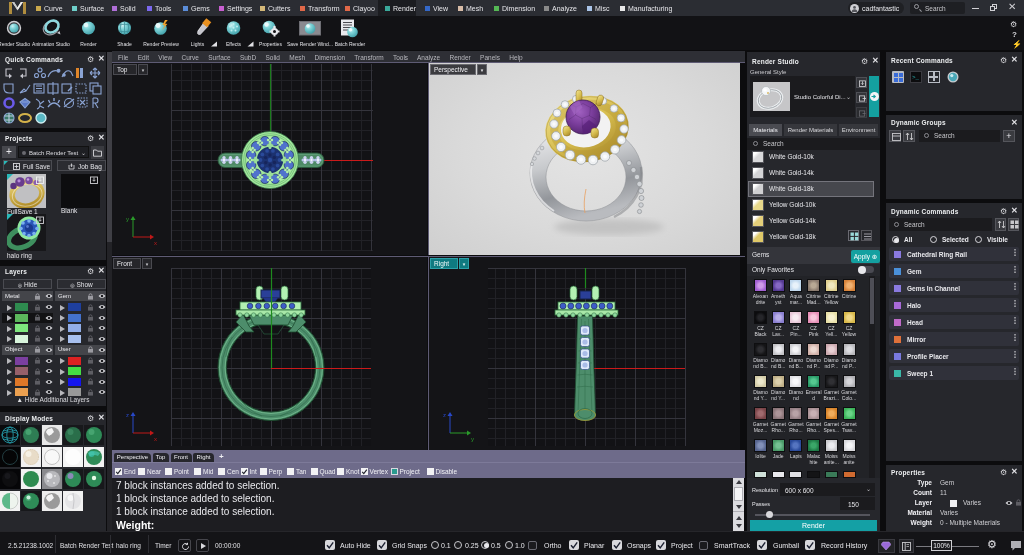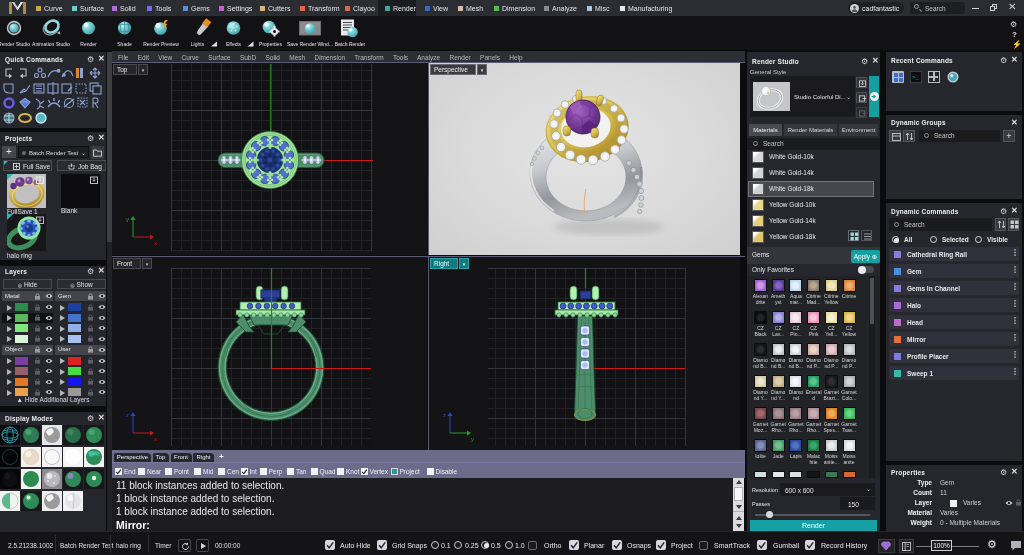--- a/index.html
+++ b/index.html
@@ -1378,24 +1378,24 @@
       </svg>
       <div class="a" style="left:257.5px;top:4.5px;font-size:6.5px;color:#f2f2f6;">Vertex</div>
       <div class="a" style="left:278.5px;top:4.5px;width:7px;height:7px;background:#2a9a8f;border:1px solid #d8d8e0;"></div>
       <div class="a" style="left:287.5px;top:4.5px;font-size:6.5px;color:#f2f2f6;">Project</div>
       <div class="a" style="left:314.5px;top:4.5px;width:7px;height:7px;background:#f2f2f4;"></div>
       <div class="a" style="left:323.5px;top:4.5px;font-size:6.5px;color:#f2f2f6;">Disable</div>
     </div>
 </div>
 
 <div class="a" id="cmdarea" style="left:112px;top:478px;width:621px;height:53px;background:#1d1d21;">
-  <div class="a" style="left:4px;top:2px;font-size:10px;color:#e8e8ec;">11 block instances added to selection.</div>
+  <div class="a" style="left:4px;top:2px;font-size:10px;color:#e8e8ec;">7 block instances added to selection.</div>
   <div class="a" style="left:4px;top:15px;font-size:10px;color:#e8e8ec;">1 block instance added to selection.</div>
   <div class="a" style="left:4px;top:28px;font-size:10px;color:#e8e8ec;">1 block instance added to selection.</div>
-  <div class="a" style="left:4px;top:41px;font-size:10.5px;color:#ffffff;font-weight:bold;">Mirror:</div>
+  <div class="a" style="left:4px;top:41px;font-size:10.5px;color:#ffffff;font-weight:bold;">Weight:</div>
 </div>
 <div class="a" id="cmdscroll" style="left:733px;top:478px;width:11px;height:53px;background:#dcdce0;">
   <div class="a" style="left:2.5px;top:2px;width:0;height:0;border-left:3px solid transparent;border-right:3px solid transparent;border-bottom:4px solid #3a3a40;"></div>
   <div class="a" style="left:1px;top:9px;width:9px;height:14px;background:#f6f6f8;border:1px solid #b0b0b6;"></div>
   <div class="a" style="left:2.5px;top:27px;width:0;height:0;border-left:3px solid transparent;border-right:3px solid transparent;border-top:4px solid #3a3a40;"></div>
   <div class="a" style="left:0;top:33px;width:11px;height:1px;background:#b0b0b6;"></div>
   <div class="a" style="left:2.5px;top:38px;width:0;height:0;border-left:3px solid transparent;border-right:3px solid transparent;border-bottom:4px solid #3a3a40;"></div>
   <div class="a" style="left:2.5px;top:46px;width:0;height:0;border-left:3px solid transparent;border-right:3px solid transparent;border-top:4px solid #3a3a40;"></div>
 </div>
 

